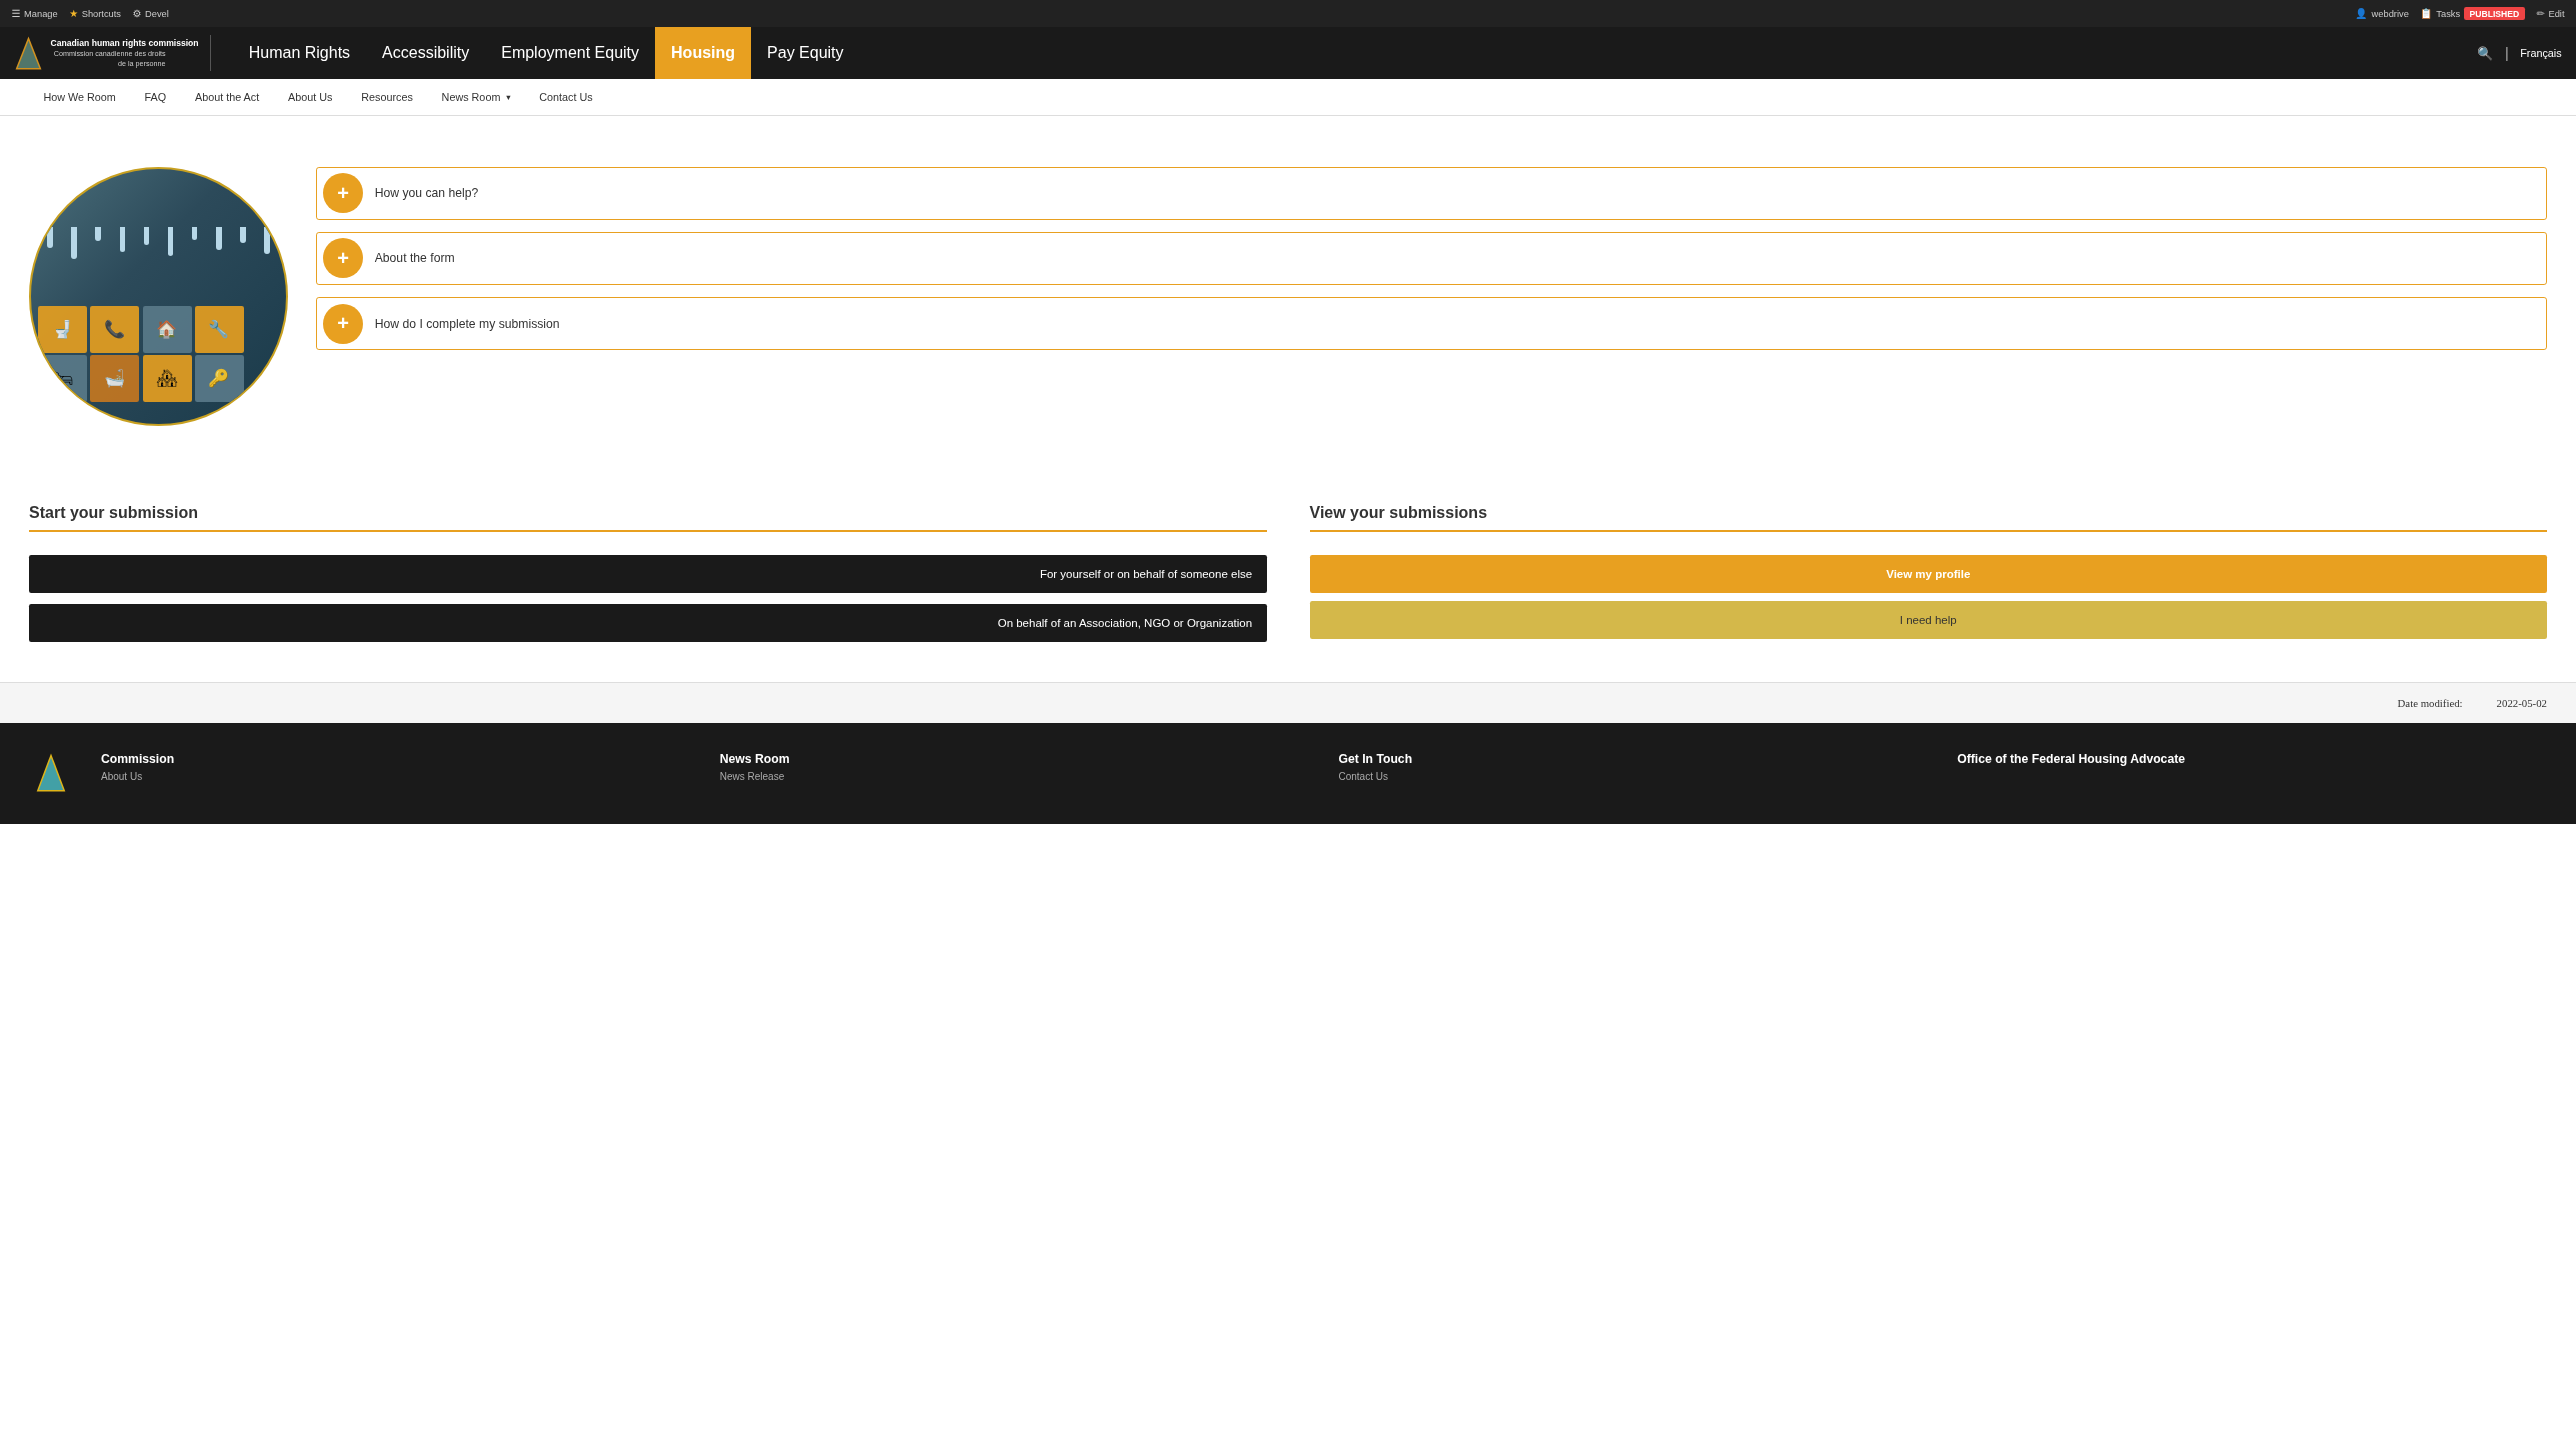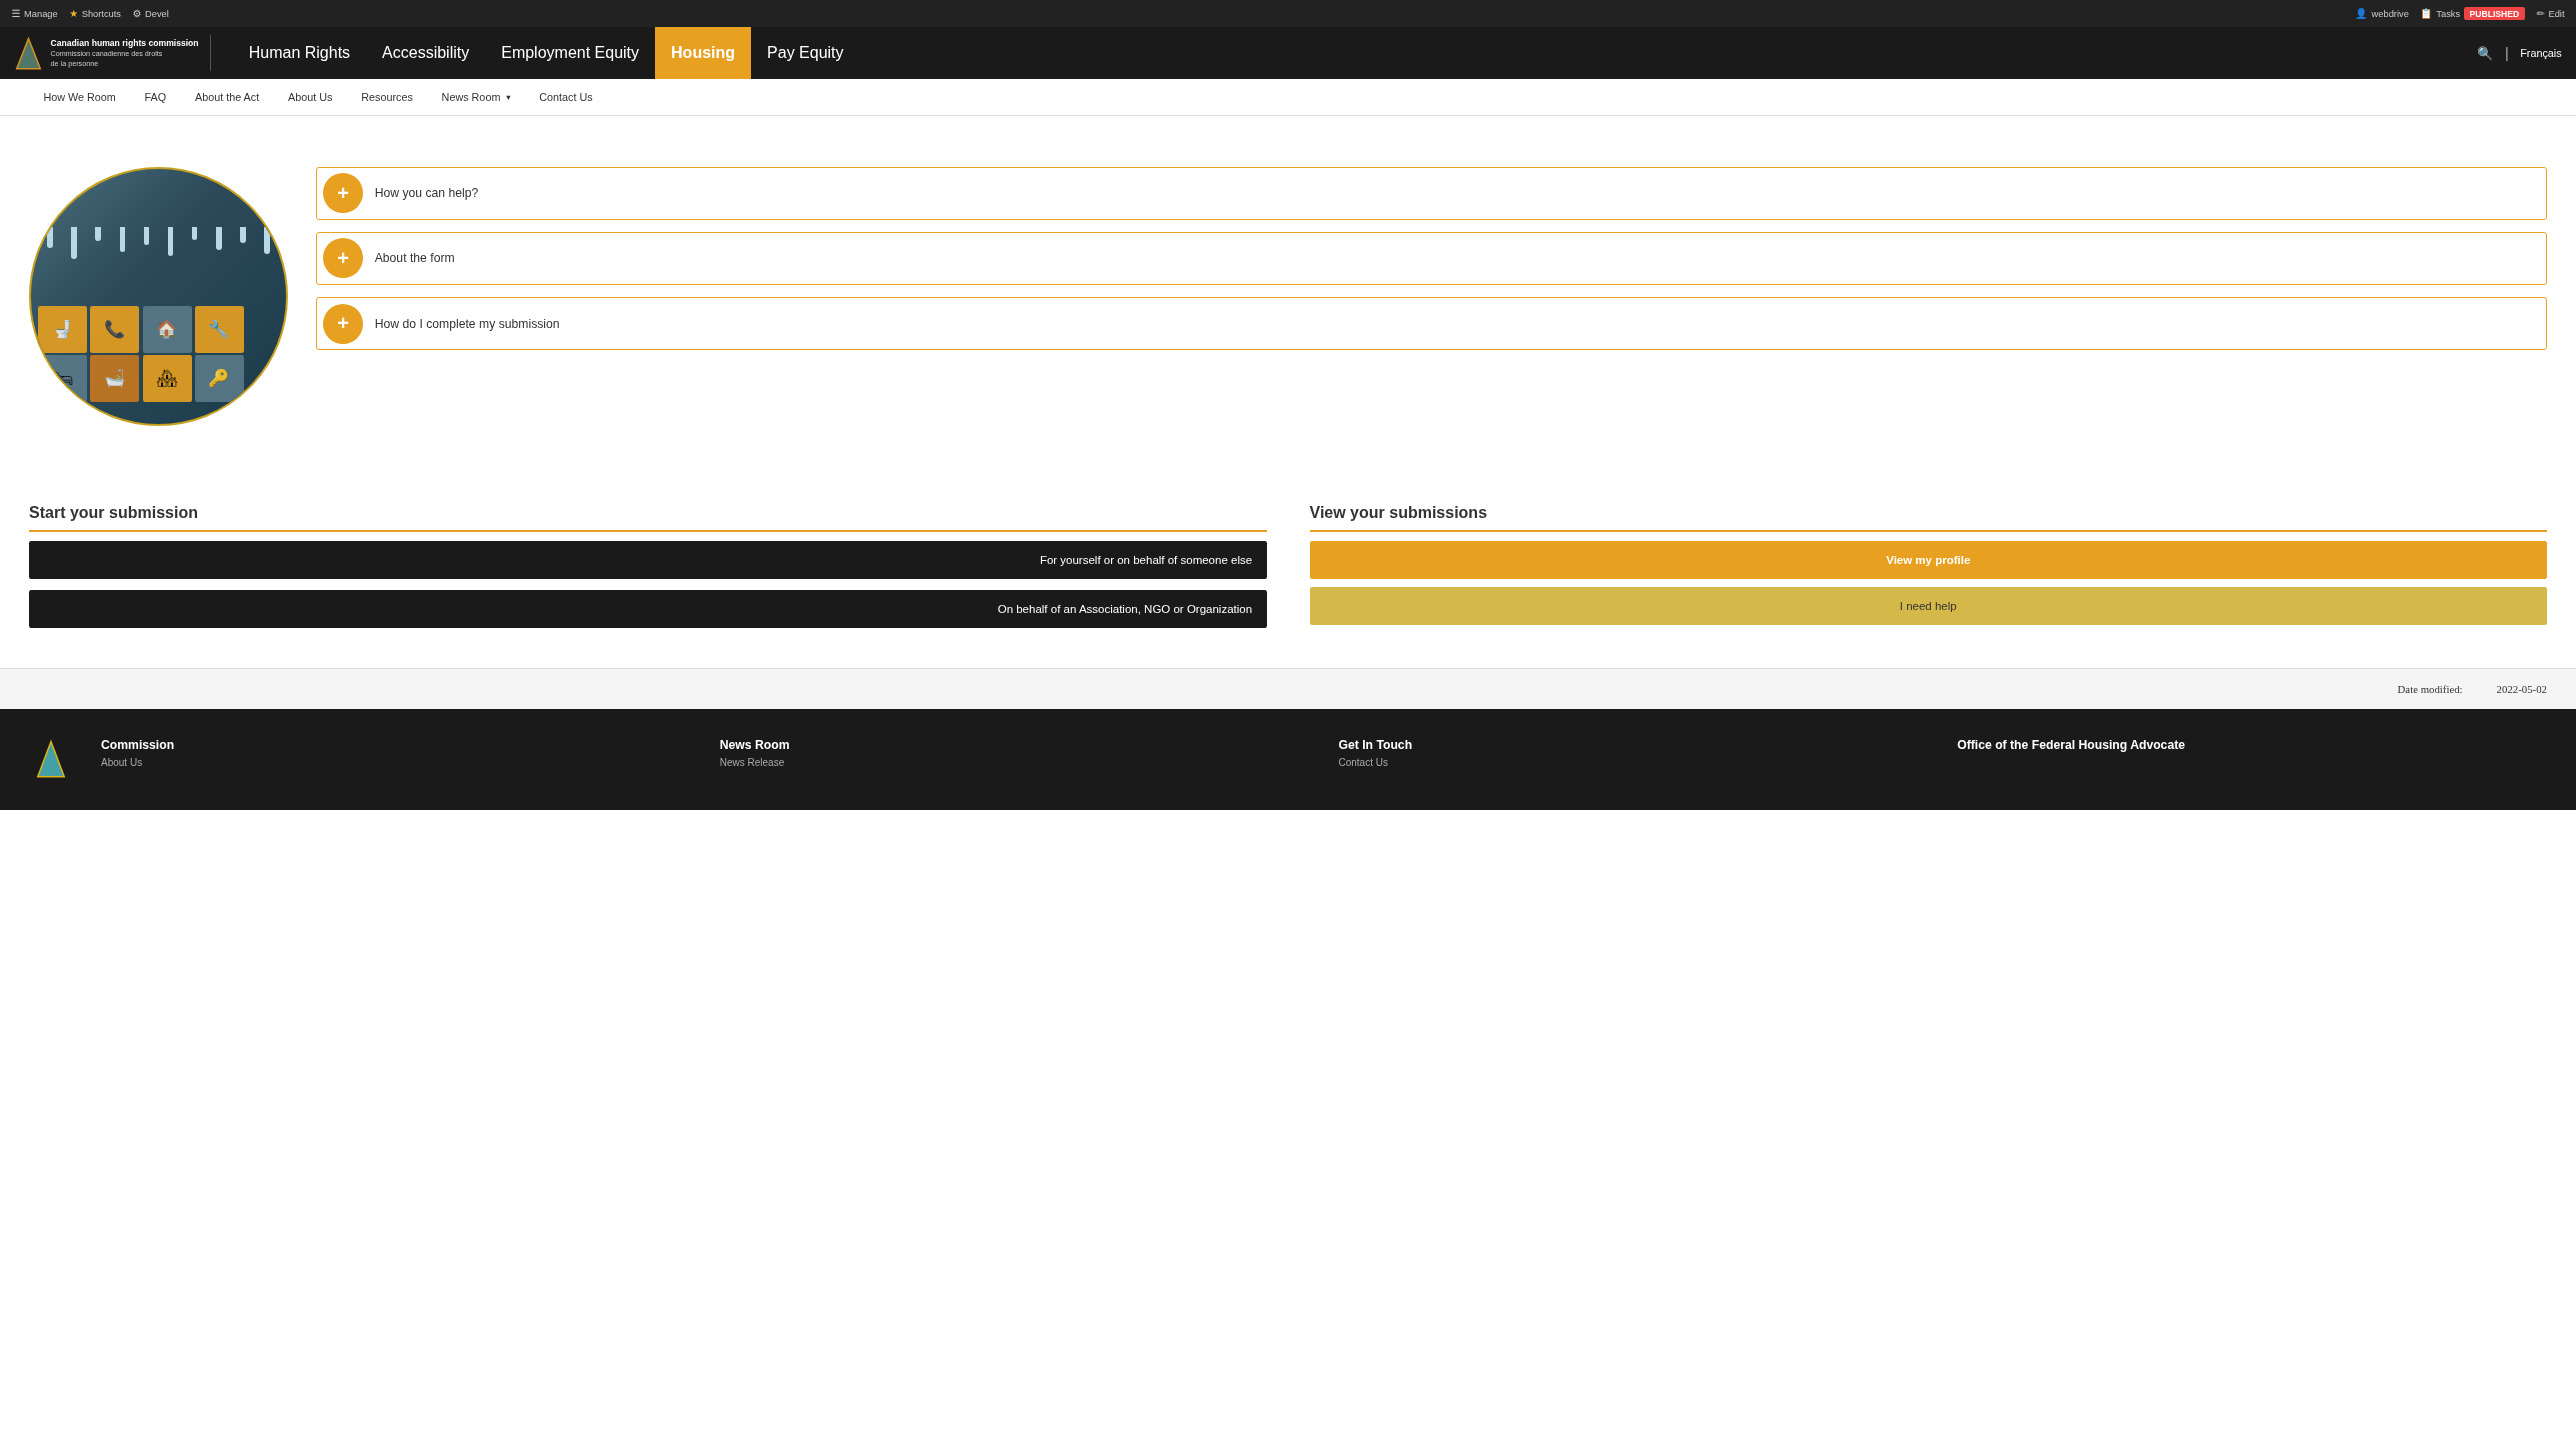--- a/index.html
+++ b/index.html
@@ -28,20 +28,21 @@
     }
     .admin-bar-item.star .admin-bar-icon { color: #f0b429; }
 
     
     .main-nav {
       background: #1a1a1a;
       display: flex;
       align-items: center;
       padding: 0 14.4px;
       height: 52px;
+      text-align: right;
     }
     .logo-area {
       display: flex; align-items: center; gap: 7.2px;
       border-right: 0.7px solid #555; padding-right: 11.5px; margin-right: 21.6px;
     }
     .logo-icon {
       width: 29px; height: 36px;
     }
     .logo-text { color: #fff; font-size: 8px; line-height: 1.4; }
     .logo-text .en { font-weight: bold; font-size: 8.6px; }
@@ -147,21 +148,21 @@
     
     .submission-section {
       display: flex;
       padding: 14.4px 29px 29px 29px;
       gap: 43px;
     }
     .submission-col { flex: 1; }
     .submission-title {
       font-size: 16px; color: #333; font-weight: bold;
       border-bottom: 2.2px solid #e8a020;
-      padding-bottom: 7.2px; margin-bottom: 9px;
+      padding-bottom: 7.2px; margin-bottom: 23px;
     }
     .submission-btn {
       display: block; width: 100%;
       padding: 13px 14.4px;
       background: #1a1a1a; color: #fff;
       border: none; border-radius: 2.2px;
       font-size: 11.5px; cursor: pointer;
       margin-bottom: 11px; text-align: right;
     }
     .view-profile-btn {

